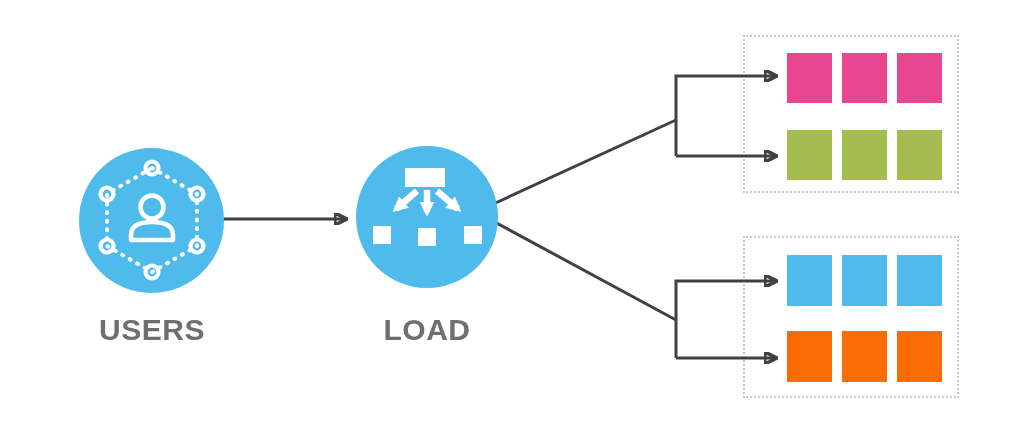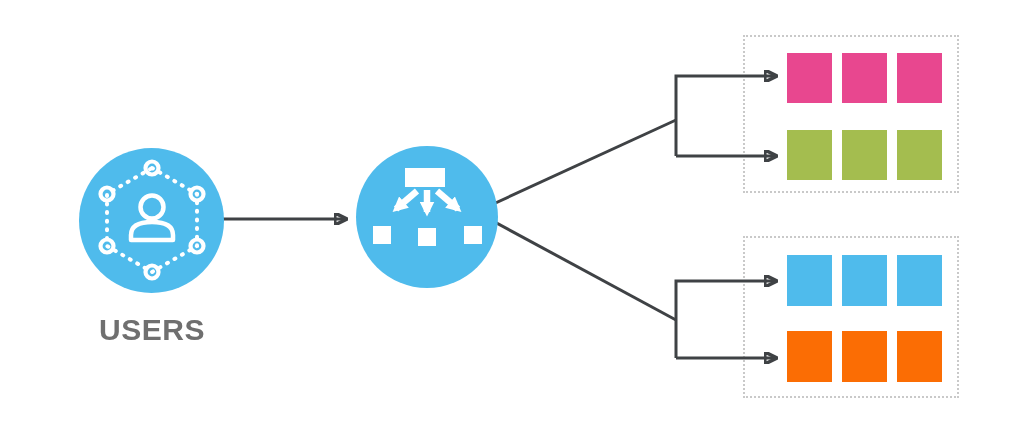--- a/index.html
+++ b/index.html
@@ -114,20 +114,21 @@
       <rect x="49" y="22" width="40" height="19" fill="#ffffff"></rect>
       <path d="M71,44 L71,66" fill="none" stroke="#ffffff" stroke-width="6.5" marker-end="url(#lba)"></path>
       <path d="M61,45 L40,63" fill="none" stroke="#ffffff" stroke-width="6.5" marker-end="url(#lba)"></path>
       <path d="M81,45 L102,63" fill="none" stroke="#ffffff" stroke-width="6.5" marker-end="url(#lba)"></path>
       <rect x="17" y="80" width="18" height="18" fill="#ffffff"></rect>
       <rect x="62" y="82" width="18" height="18" fill="#ffffff"></rect>
       <rect x="108" y="80" width="18" height="18" fill="#ffffff"></rect>
     </svg>
   </div>
   <div class="label lb-label" style="color: rgb(111, 111, 111);">
+    <div>LOAD</div>
   </div>
 
   <div class="group-box group-top" style="border-color: rgb(201, 201, 201);">
     <div class="server-row">
       <div class="server-square" style="background-color: rgb(232, 71, 143);"></div>
       <div class="server-square" style="background-color: rgb(232, 71, 143);"></div>
       <div class="server-square" style="background-color: rgb(232, 71, 143);"></div>
     </div>
     <div class="server-row">
       <div class="server-square" style="background-color: rgb(164, 189, 79);"></div>

